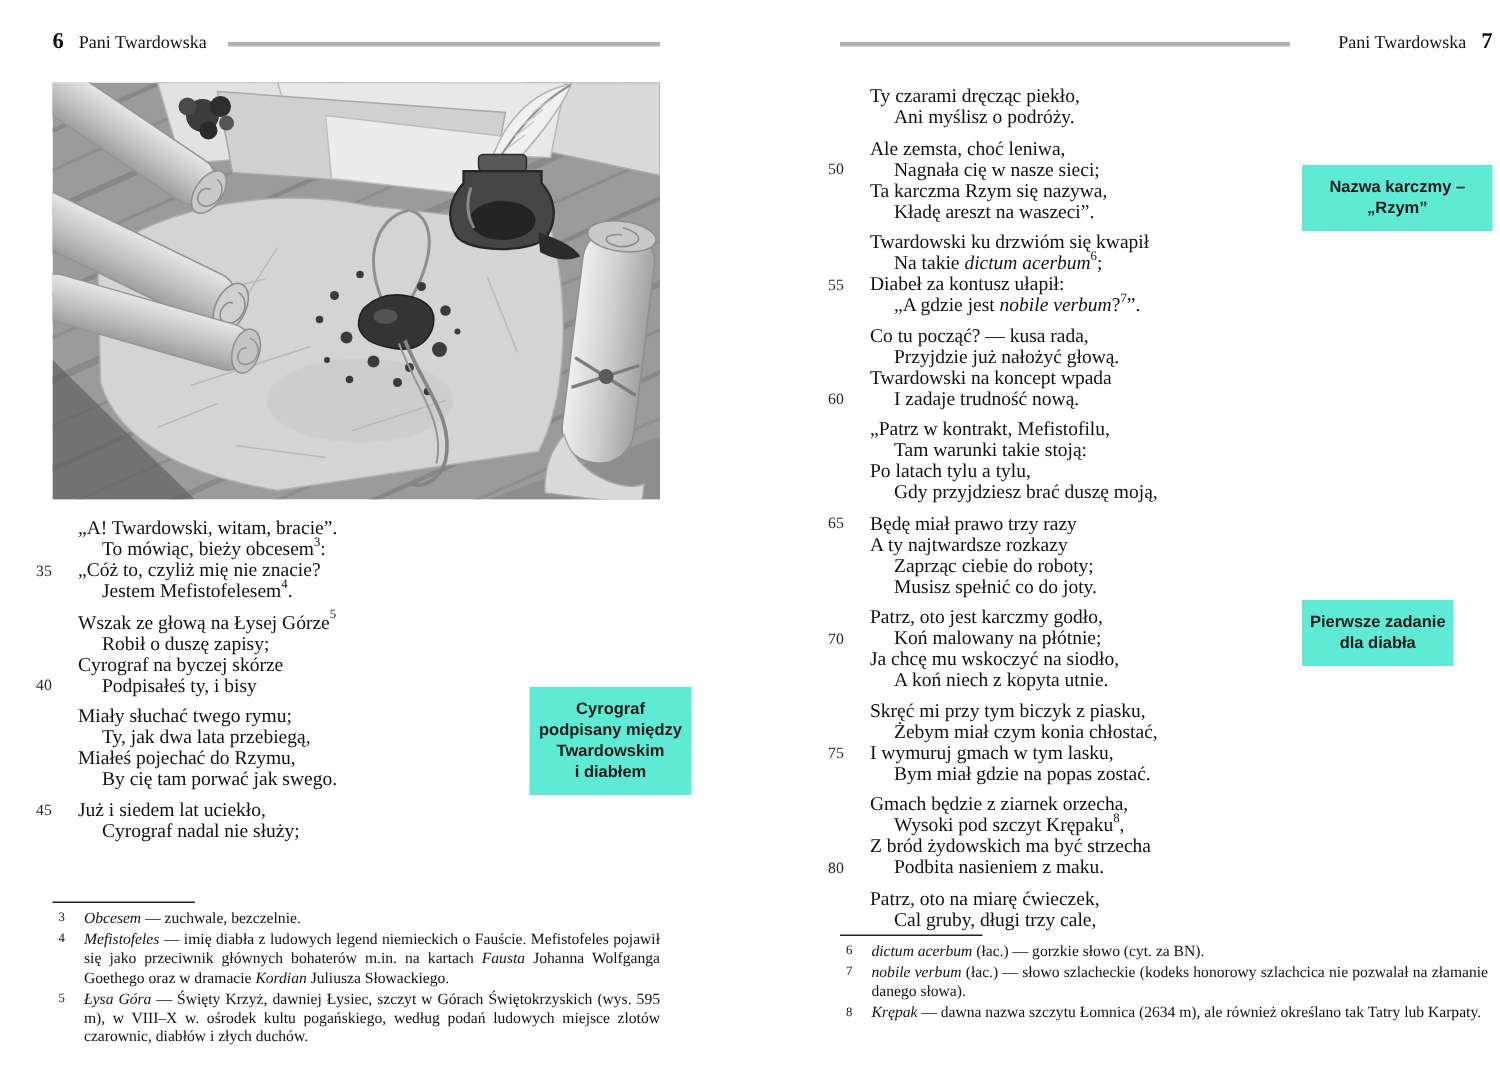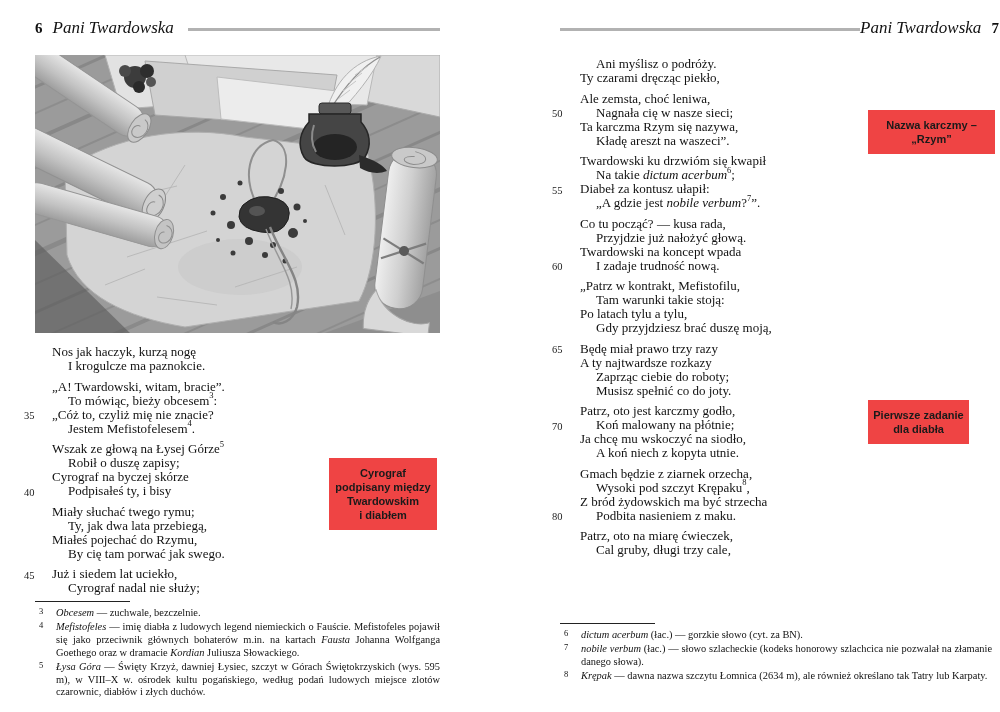--- a/index.html
+++ b/index.html
@@ -5,21 +5,21 @@
   html,body{margin:0;padding:0;}
   body{
     width:1000px;height:712px;position:relative;background:#ffffff;
     font-family:"Liberation Serif", serif;color:#111;overflow:hidden;
   }
   
   .runhead{position:absolute;top:20px;display:flex;align-items:center;height:16px;}
   .runhead-left{left:35px;width:405px;}
   .runhead-right{left:560px;width:435px;}
   .pagenum{font-weight:bold;font-size:15px;line-height:16px;}
-  .runtitle{font-style:italic;font-size:17px;white-space:nowrap;}
+  .runtitle{font-size:12px;white-space:nowrap;}
   .runhead-left .runtitle{margin-left:10px;}
   .runhead-right .runtitle{margin-right:10px;}
   .runrule{height:3px;background:#b2b2b2;margin-top:2px;}
   .runhead-left .runrule{flex:1;margin-left:14px;}
   .runhead-right .runrule{flex:0 0 300px;}
   .runhead-right .spacer{flex:1;}
   
   .photo{position:absolute;left:35px;top:55px;width:405px;height:278px;}
   .photo svg{display:block;}
   
@@ -34,24 +34,24 @@
   .poem em{font-style:italic;}
   
   .fnblock{position:absolute;font-size:10.4px;line-height:12.9px;text-align:justify;}
   .fnblock-left{left:35px;top:601px;width:405px;}
   .fnblock-right{left:560px;top:623px;width:432px;}
   .fnrule{width:95px;height:1px;background:#222;margin-bottom:5px;}
   .fnote{position:relative;padding-left:21px;margin-bottom:1px;}
   .fnum{position:absolute;left:4px;top:-2px;font-size:8.5px;}
   .fnote em{font-style:italic;}
   
-  .mnote{position:absolute;background:#ef4444;text-align:center;
+  .mnote{position:absolute;background:#5eead4;text-align:center;
     font-family:"Liberation Sans", sans-serif;font-weight:bold;font-size:11px;
     line-height:14px;color:#1a1a1a;padding:8px 4px;box-sizing:border-box;}
-  .mnote-left{left:329px;top:458px;width:108px;}
+  .mnote-left{left:353px;top:458px;width:108px;}
   .mnote-r1{left:868px;top:110px;width:127px;}
   .mnote-r2{left:868px;top:400px;width:101px;}
 </style>
 </head>
 <body>
 
 <div class="runhead runhead-left">
   <span class="pagenum">6</span>
   <span class="runtitle">Pani Twardowska</span>
   <span class="runrule"></span>
@@ -171,24 +171,20 @@
       <circle cx="270" cy="166" r="2"></circle>
         <circle cx="183" cy="185" r="2"></circle>
     </g>
     <path d="M235,172 C248,205 268,224 262,252 C258,266 246,271 238,267" fill="none" stroke="#858585" stroke-width="2.4"></path>
     <path d="M231,174 C243,206 262,226 256,254" fill="none" stroke="#979797" stroke-width="1.4"></path>
   </svg>
 </div>
 
 <div class="poem poem-left">
     <div class="stanza">
-      <div class="pline"><span>Nos jak haczyk, kurzą nogę</span></div>
-      <div class="pline ind"><span>I krogulcze ma paznokcie.</span></div>
-    </div>
-    <div class="stanza">
       <div class="pline"><span>„A! Twardowski, witam, bracie”.</span></div>
       <div class="pline ind"><span>To mówiąc, bieży obcesem</span><sup class="vsup">3</sup><span>:</span></div>
       <div class="pline"><span class="lnum">35</span><span>„Cóż to, czyliż mię nie znacie?</span></div>
       <div class="pline ind"><span>Jestem Mefistofelesem</span><sup class="vsup">4</sup><span>.</span></div>
     </div>
     <div class="stanza">
       <div class="pline"><span>Wszak ze głową na Łysej Górze</span><sup class="vsup">5</sup></div>
       <div class="pline ind"><span>Robił o duszę zapisy;</span></div>
       <div class="pline"><span>Cyrograf na byczej skórze</span></div>
       <div class="pline ind"><span class="lnum">40</span><span>Podpisałeś ty, i bisy</span></div>
@@ -223,22 +219,22 @@
 
 <div class="runhead runhead-right">
   <span class="runrule"></span>
   <span class="spacer"></span>
   <span class="runtitle">Pani Twardowska</span>
   <span class="pagenum">7</span>
 </div>
 
 <div class="poem poem-right">
     <div class="stanza">
+      <div class="pline"><span>Ty czarami dręcząc piekło,</span></div>
       <div class="pline ind"><span>Ani myślisz o podróży.</span></div>
-      <div class="pline"><span>Ty czarami dręcząc piekło,</span></div>
     </div>
     <div class="stanza">
       <div class="pline"><span>Ale zemsta, choć leniwa,</span></div>
       <div class="pline ind"><span class="lnum">50</span><span>Nagnała cię w nasze sieci;</span></div>
       <div class="pline"><span>Ta karczma Rzym się nazywa,</span></div>
       <div class="pline ind"><span>Kładę areszt na waszeci”.</span></div>
     </div>
     <div class="stanza">
       <div class="pline"><span>Twardowski ku drzwióm się kwapił</span></div>
       <div class="pline ind"><span>Na takie </span><em>dictum acerbum</em><sup class="vsup">6</sup><span>;</span></div>
@@ -261,20 +257,26 @@
       <div class="pline"><span class="lnum">65</span><span>Będę miał prawo trzy razy</span></div>
       <div class="pline"><span>A ty najtwardsze rozkazy</span></div>
       <div class="pline ind"><span>Zaprząc ciebie do roboty;</span></div>
       <div class="pline ind"><span>Musisz spełnić co do joty.</span></div>
     </div>
     <div class="stanza">
       <div class="pline"><span>Patrz, oto jest karczmy godło,</span></div>
       <div class="pline ind"><span class="lnum">70</span><span>Koń malowany na płótnie;</span></div>
       <div class="pline"><span>Ja chcę mu wskoczyć na siodło,</span></div>
       <div class="pline ind"><span>A koń niech z kopyta utnie.</span></div>
+    </div>
+    <div class="stanza">
+      <div class="pline"><span>Skręć mi przy tym biczyk z piasku,</span></div>
+      <div class="pline ind"><span>Żebym miał czym konia chłostać,</span></div>
+      <div class="pline"><span class="lnum">75</span><span>I wymuruj gmach w tym lasku,</span></div>
+      <div class="pline ind"><span>Bym miał gdzie na popas zostać.</span></div>
     </div>
     <div class="stanza">
       <div class="pline"><span>Gmach będzie z ziarnek orzecha,</span></div>
       <div class="pline ind"><span>Wysoki pod szczyt Krępaku</span><sup class="vsup">8</sup><span>,</span></div>
       <div class="pline"><span>Z bród żydowskich ma być strzecha</span></div>
       <div class="pline ind"><span class="lnum">80</span><span>Podbita nasieniem z maku.</span></div>
     </div>
     <div class="stanza">
       <div class="pline"><span>Patrz, oto na miarę ćwieczek,</span></div>
       <div class="pline ind"><span>Cal gruby, długi trzy cale,</span></div>

